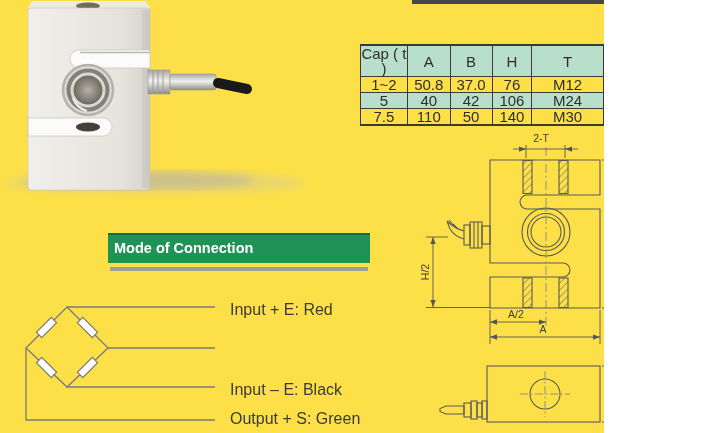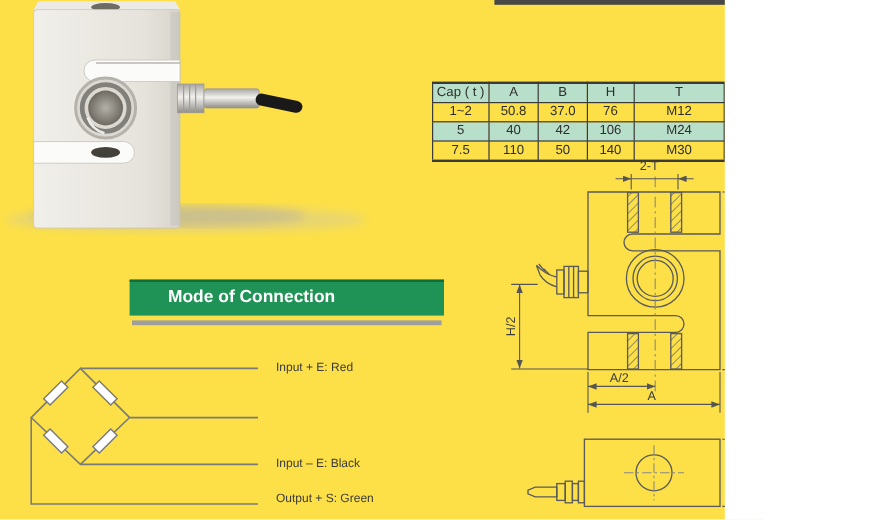--- a/index.html
+++ b/index.html
@@ -3,32 +3,32 @@
 <meta charset="utf-8">
 <style>
   html,body{margin:0;padding:0;background:#fff;}
   .canvas{position:relative;width:604px;height:433px;background:#fde047;overflow:hidden;
           font-family:"Liberation Sans",sans-serif;color:#333;}
   .topbar{position:absolute;left:412px;top:0;width:312px;height:4px;background:#474747;}
   .unit-label{position:absolute;left:655px;top:6px;font-size:10.5px;color:#222;}
 
   
   .spec-table{position:absolute;left:360px;top:44px;border-collapse:collapse;table-layout:fixed;
-              border-top:2px solid #3a3a3a;border-bottom:2px solid #3a3a3a;font-size:11px;margin-top:24px;}
+              border-top:2px solid #3a3a3a;border-bottom:2px solid #3a3a3a;font-size:15px;}
   .spec-table td{border:1px solid #3a3a3a;text-align:center;height:15px;padding:0;line-height:15px;color:#2e2e2e;}
   .spec-table tr.green td{background:#b8dfc9;}
   .c0{width:66px}.c1{width:56px}.c2{width:54px}.c3{width:54px}.c4{width:115px}
 
   
   .banner{position:absolute;left:108px;top:233px;width:262px;height:30px;background:#1f9355;
           border-top:2px solid #0f6e3c;box-sizing:border-box;}
-  .banner span{display:block;padding-left:32px;line-height:27px;font-size:14.5px;font-weight:bold;color:#fff;}
+  .banner span{display:block;padding-left:6px;line-height:27px;font-size:14.5px;font-weight:bold;color:#fff;}
   .banner-underline{position:absolute;left:110px;top:267px;width:258px;height:4px;background:#9e9e9e;}
 
-  .wire-label{position:absolute;left:230px;font-size:10px;color:#3a3a3a;}
+  .wire-label{position:absolute;left:230px;font-size:16px;color:#3a3a3a;}
   svg{position:absolute;}
   .dimtxt{font-size:10.5px;fill:#3d3d3d;font-family:"Liberation Sans",sans-serif;}
 </style>
 </head>
 <body>
 
 <div class="canvas">
 
   <div class="topbar"></div>
   <div class="unit-label">单位：mm</div>

